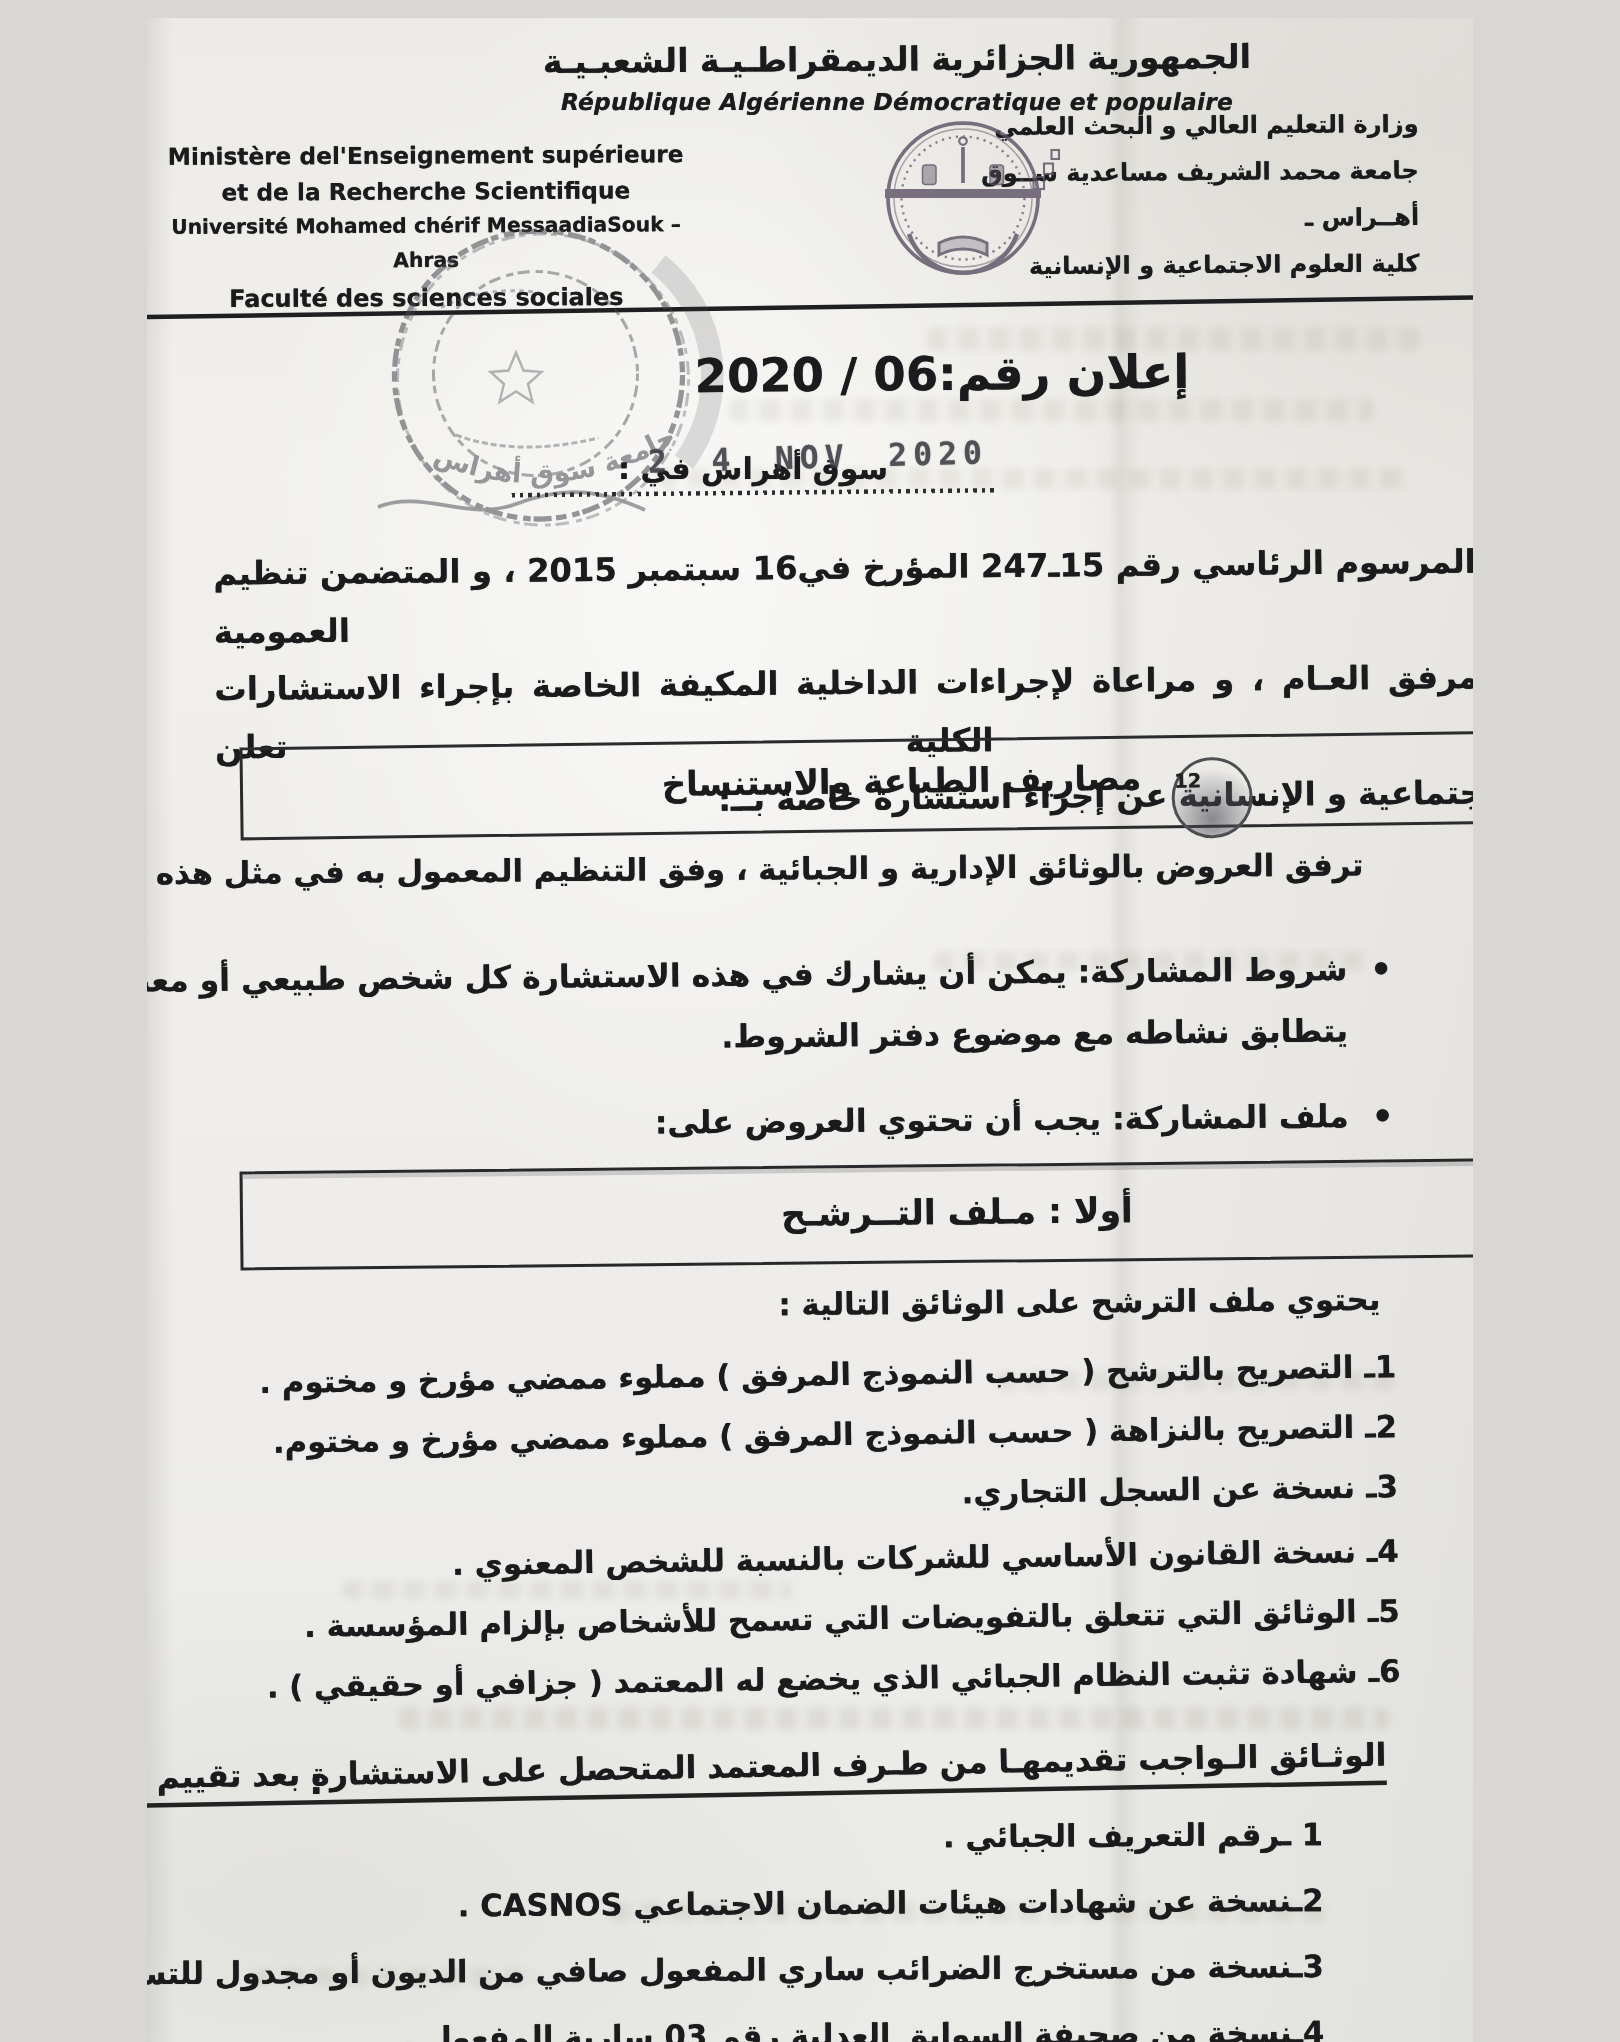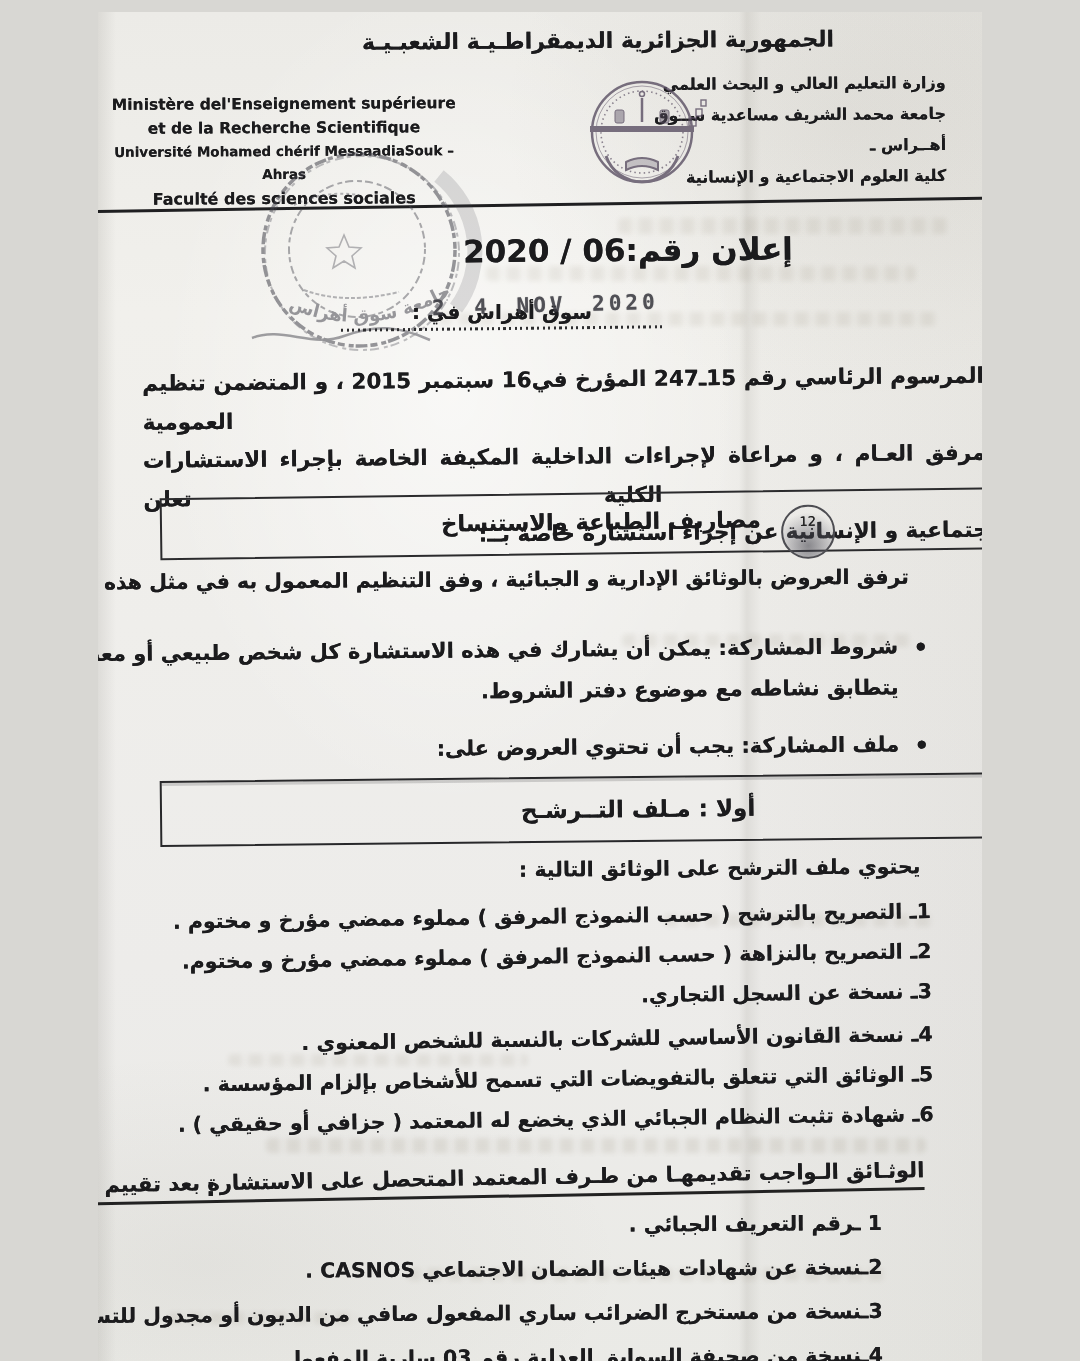--- a/index.html
+++ b/index.html
@@ -72,21 +72,21 @@
     font-size:21.5px; font-weight:700; line-height:38.5px; transform:rotate(-.55deg); }
   .intro .jl { text-align:justify; text-align-last:justify; }
   .intro .rl2 { text-align:right; }
 
   
   .box1 { position:absolute; top:480px; left:62px; width:956px; height:62px;
     border:2px solid #2b2b2d; transform:rotate(-.75deg);
     display:flex; direction:rtl; align-items:flex-start; justify-content:center; gap:20px; }
   .num-circle { margin-top:13px; width:54px; height:54px; border:2px solid #4d4d52; border-radius:50%;
     background:radial-gradient(circle at 50% 78%, rgba(55,55,66,.55), rgba(120,120,130,.28) 48%, rgba(240,240,240,0) 72%);
-    font-size:13px; font-weight:400; text-align:center; padding-top:7px; color:#222; flex:0 0 auto; }
+    font-size:13px; font-weight:700; text-align:left; padding-top:7px; color:#222; flex:0 0 auto; }
   .box1-title { margin-top:14px; font-size:22.5px; font-weight:700; direction:rtl; }
 
   .attach-note { position:absolute; top:556px; right:73px; width:960px; text-align:right;
     direction:rtl; font-size:20.5px; font-weight:700; transform:rotate(-.4deg); }
 
   
   .bullets { position:absolute; top:614px; right:52px; width:940px; direction:rtl;
     transform:rotate(-.55deg); transform-origin:right top; }
   .bullet-item { position:relative; padding-right:32px; font-size:21px; font-weight:700;
     line-height:41px; text-align:right; margin-bottom:16px; }
@@ -130,20 +130,21 @@
   <div class="ghost" style="right:66px; top:254px; width:430px; height:15px;"></div>
   <div class="ghost" style="right:44px; top:300px; width:500px; height:14px;"></div>
   <div class="ghost" style="right:70px; top:622px; width:290px; height:13px;"></div>
   <div class="ghost" style="right:48px; top:902px; width:270px; height:13px;"></div>
   <div class="ghost" style="left:130px; top:1042px; width:300px; height:12px;"></div>
   <div class="ghost" style="right:56px; top:1126px; width:660px; height:15px; opacity:.4;"></div>
   <div class="ghost" style="right:95px; top:1256px; width:480px; height:13px;"></div>
   <div class="ghost" style="left:70px; top:1300px; width:190px; height:12px;"></div>
 
   <div class="ar-republic ink">الجمهورية الجزائرية الديمقراطـيـة الشعبـيـة</div>
+  <div class="fr-republic ink">République Algérienne Démocratique et populaire</div>
 
   <div class="right-block">
     <div class="rl ink">وزارة التعليم العالي و البحث العلمي</div>
     <div class="rl ink">جامعة محمد الشريف مساعدية ســوق أهــراس ـ</div>
     <div class="rl ink">كلية العلوم الاجتماعية و الإنسانية</div>
   </div>
 
   <div class="left-block">
     <div class="ll1 ink">Ministère del'Enseignement supérieure</div>
     <div class="ll2 ink">et de la  Recherche Scientifique</div>

